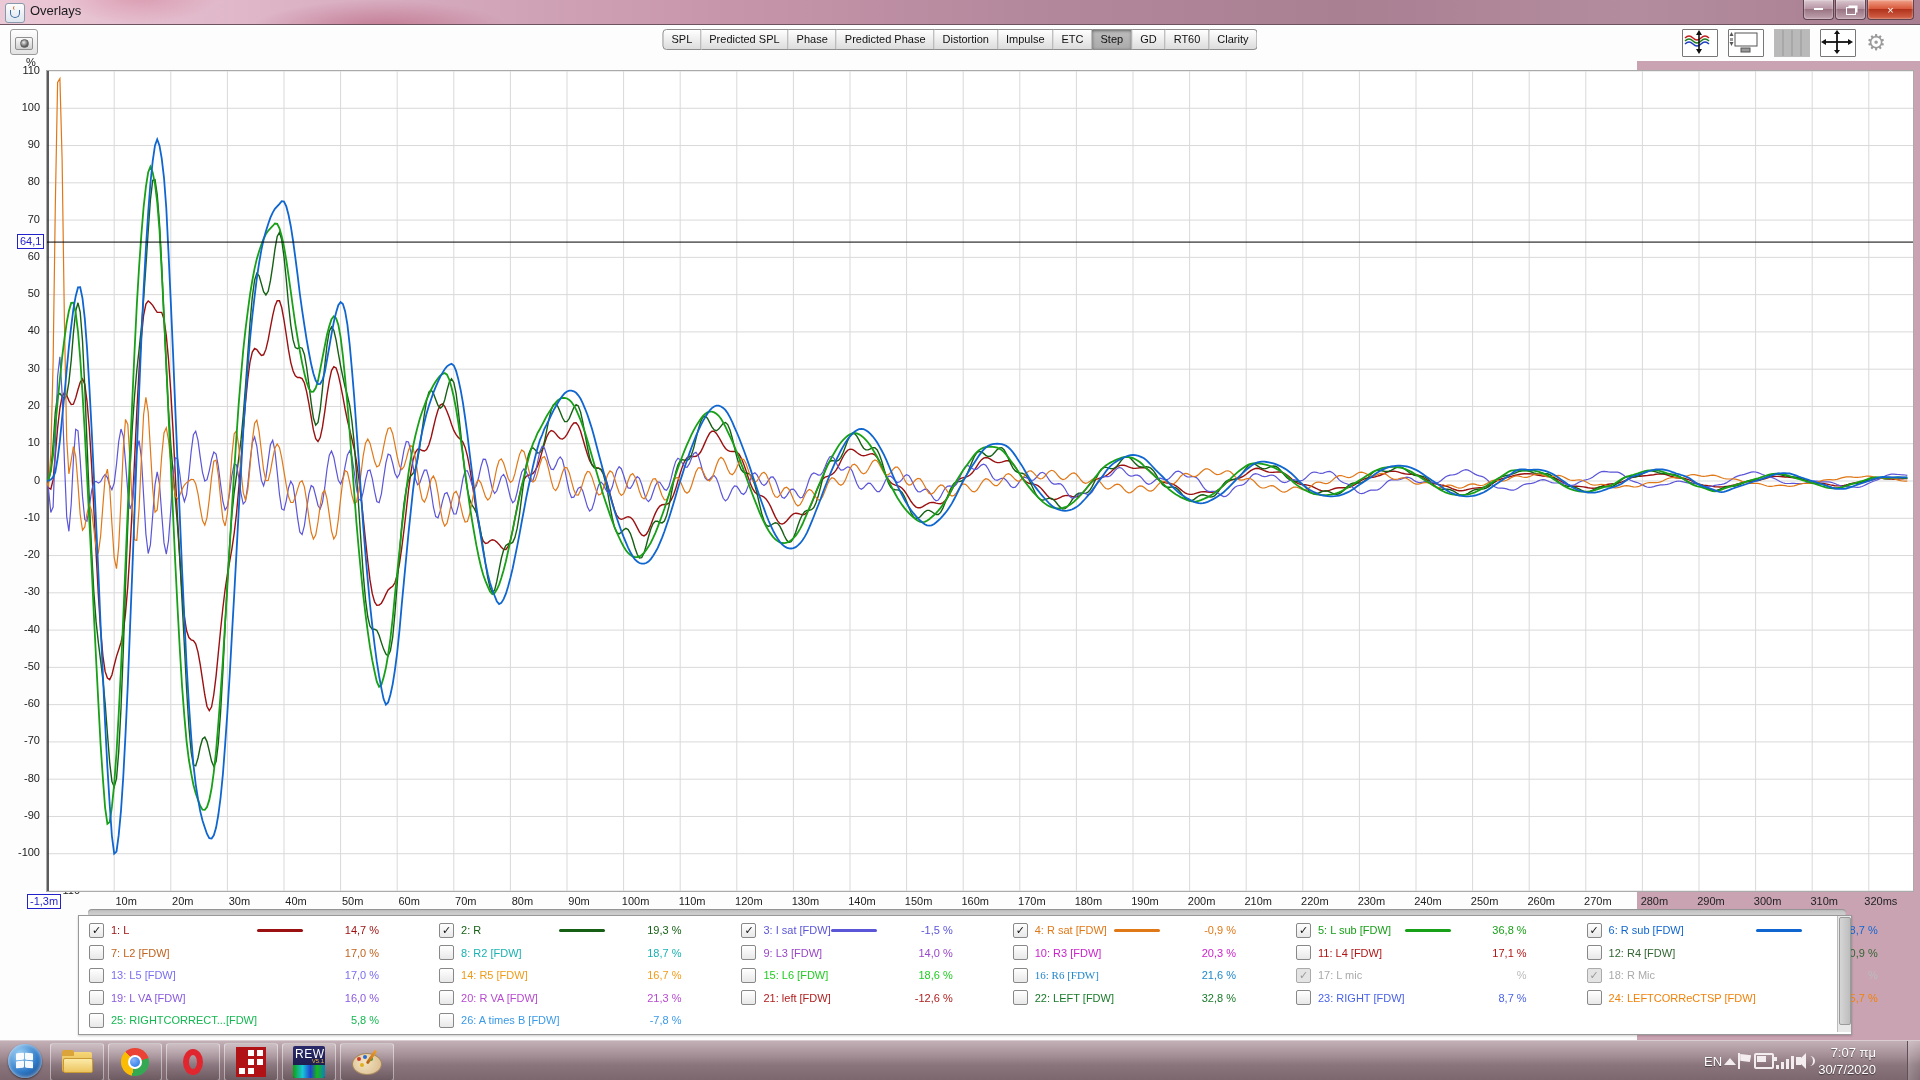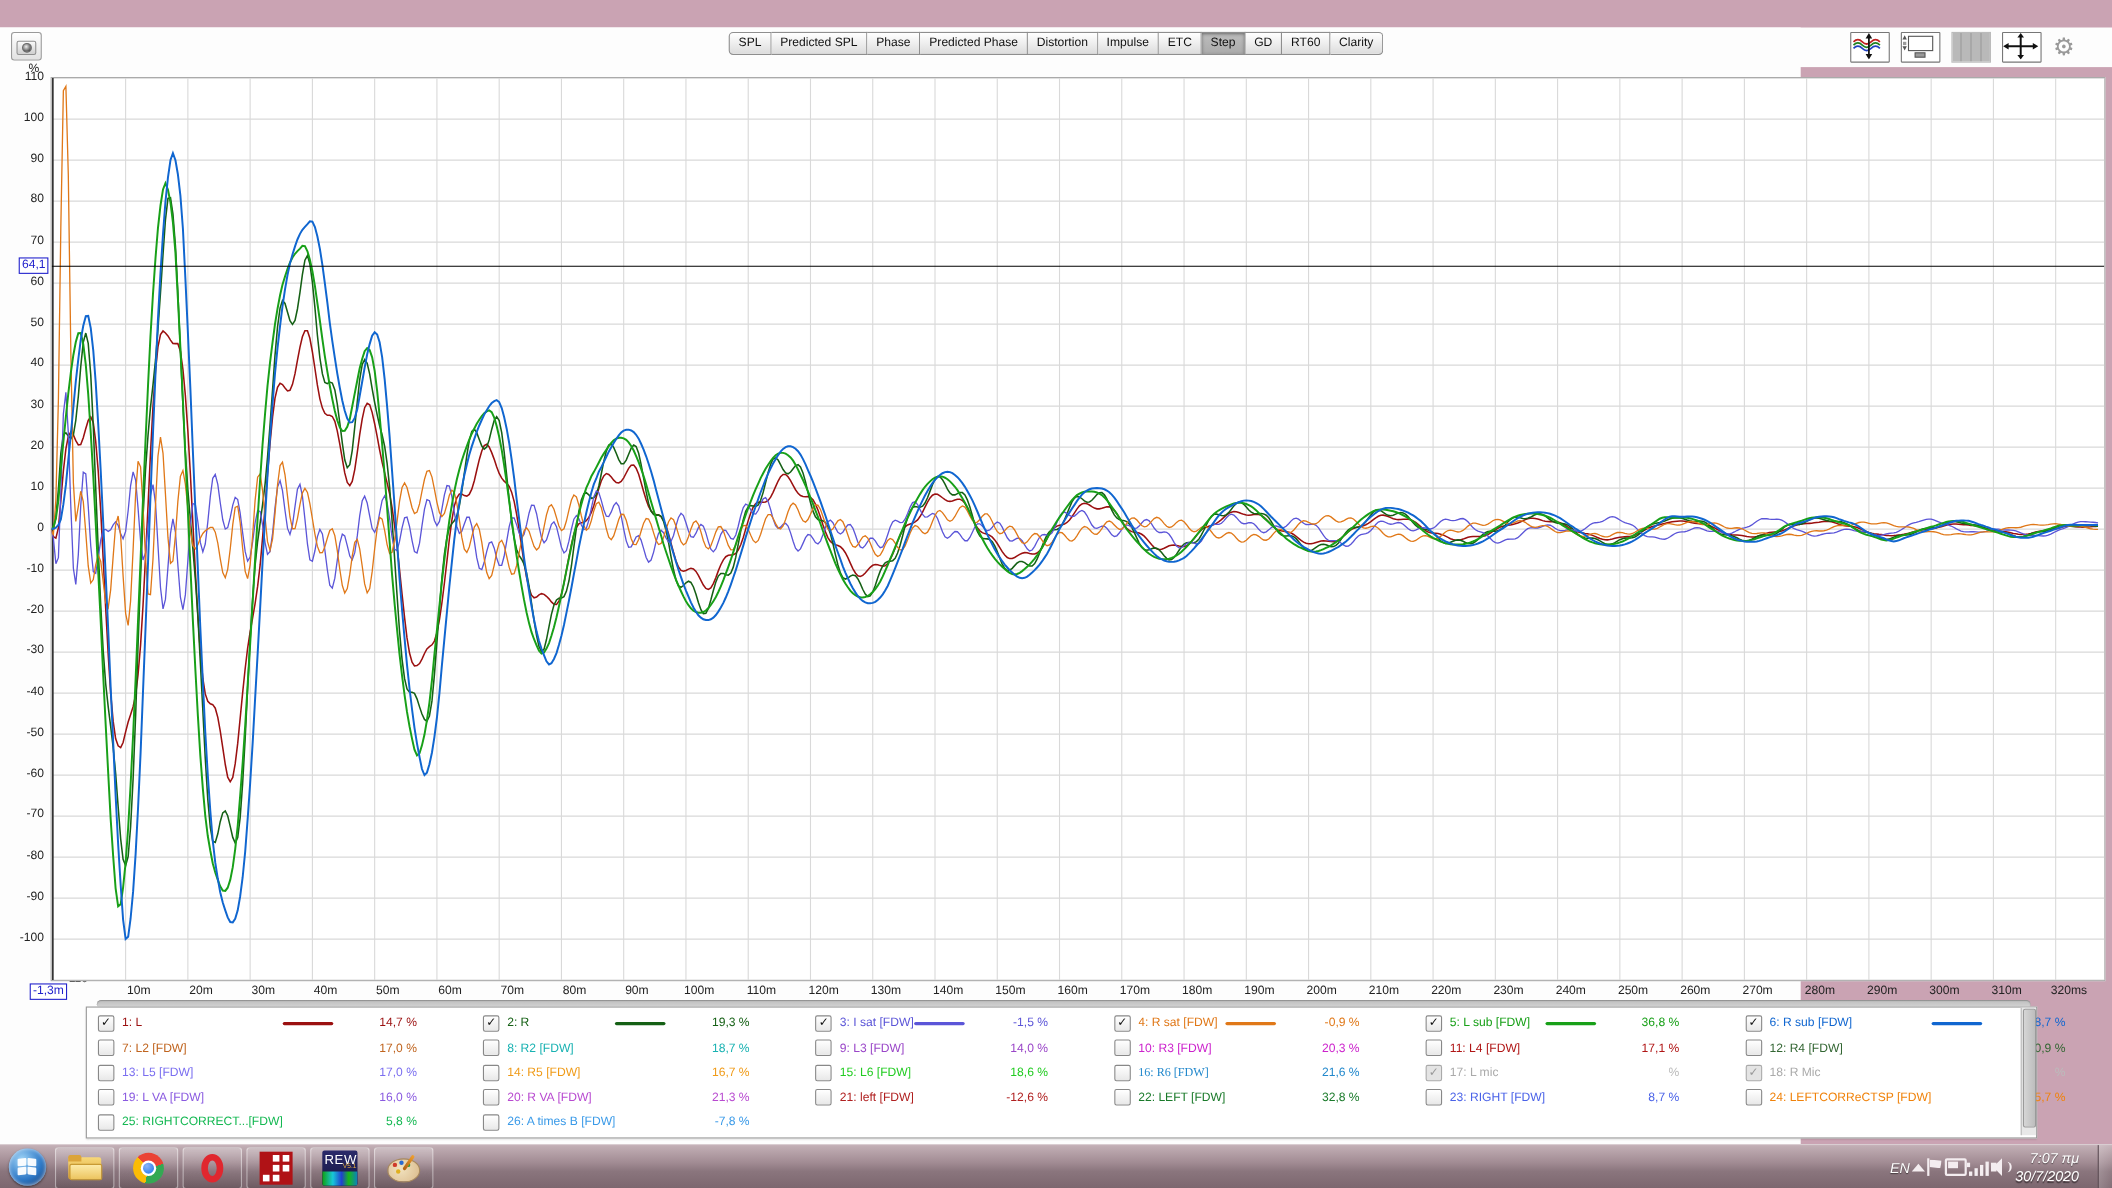--- a/index.html
+++ b/index.html
@@ -104,21 +104,21 @@
   .rew .v{position:absolute;right:1px;top:12px;color:#e8b040;font-size:6px;}
   .rew .spec{position:absolute;left:0;bottom:0;width:32px;height:13px;
     background:linear-gradient(90deg,#10a010,#18c8d8 30%,#2040d0 55%,#18b818 75%,#0c80c0);}
   
   .paint{position:relative;width:30px;height:26px;}
   .paint .pal{position:absolute;left:0;top:4px;width:28px;height:20px;background:radial-gradient(circle at 40% 40%,#f2e3c0,#d9b98a);border-radius:50%;border:1px solid #a8895e;}
   .paint .d1,.paint .d2,.paint .d3,.paint .d4{position:absolute;width:4px;height:4px;border-radius:50%;}
   .d1{left:5px;top:8px;background:#d03a2a;}.d2{left:11px;top:6px;background:#2a6ad0;}.d3{left:17px;top:8px;background:#2aa03a;}.d4{left:8px;top:14px;background:#e0b020;}
   .paint .brush{position:absolute;left:18px;top:0px;width:3px;height:16px;background:linear-gradient(#f0a030,#b06010);transform:rotate(35deg);border-radius:2px;}
 
-  .tray{position:absolute;right:0;top:0;height:40px;display:flex;align-items:center;gap:2px;padding-right:2px;color:#fff;font-style:italic;}
+  .tray{position:absolute;right:0;top:0;height:40px;display:flex;align-items:center;gap:2px;padding-right:16px;color:#fff;}
   .tray-en{font-size:13px;color:#fff;text-shadow:0 1px 1px rgba(0,0,0,.5);}
   .tri-up{width:0;height:0;border-left:6px solid transparent;border-right:6px solid transparent;border-bottom:7px solid #f4edf0;}
   .flag{position:relative;width:14px;height:16px;}
   .flag .pole{position:absolute;left:0;top:0;width:2px;height:16px;background:#f4edf0;}
   .flag .cloth{position:absolute;left:2px;top:1px;width:11px;height:8px;background:#f4edf0;clip-path:polygon(0 0,100% 15%,88% 100%,0 85%);}
   .battery{position:relative;width:16px;height:12px;border:2px solid #f4edf0;border-radius:2px;}
   .battery i{position:absolute;right:-5px;top:2px;width:3px;height:4px;background:#f4edf0;}
   .battery b{position:absolute;left:1px;top:1px;width:9px;height:6px;background:#f4edf0;}
   .signal{display:flex;align-items:flex-end;gap:2px;height:16px;}
   .signal i{width:3px;background:#f4edf0;display:block;}
@@ -128,20 +128,38 @@
   .speaker .cone{position:absolute;left:2px;top:0;width:0;height:0;border-top:8px solid transparent;border-bottom:8px solid transparent;border-right:8px solid #f4edf0;}
   .speaker .w1{position:absolute;left:11px;top:3px;width:6px;height:10px;border:2px solid #f4edf0;border-left:none;border-top-right-radius:8px;border-bottom-right-radius:8px;border-top:none;border-bottom:none;border-right-width:2px;border-radius:0 10px 10px 0;}
   .clock{text-align:right;font-size:13px;color:#fff;line-height:17px;text-shadow:0 1px 1px rgba(0,0,0,.5);padding-right:28px;}
   .show-desktop{position:absolute;right:0;top:0;width:12px;height:40px;border-left:1px solid #5f4f56;background:linear-gradient(90deg,rgba(255,255,255,.2),rgba(255,255,255,.05));}
 </style>
 </head>
 <body>
 
 <div class="screen">
 
+  <div class="titlebar">
+    <div class="blob1"></div>
+    <div class="blob2"></div>
+    <div class="java-icon">
+      <div class="java-cup"></div>
+        <div class="java-steam"></div>
+    </div>
+    <div class="title-text">Overlays</div>
+    <div class="winbtns">
+      <div class="winbtn min">
+          <span class="min-glyph"></span>
+        </div>
+      <div class="winbtn restore">
+          <span class="restore-glyph"></span>
+        </div>
+      <div class="winbtn close">×</div>
+    </div>
+  </div>
 
   <div class="appwin">
 
     <div class="toolbar">
       <div class="capture-btn">
         <div class="cam-body"></div>
         <div class="cam-lens"></div>
       </div>
       <div class="tabs">
           <div class="tab">SPL</div>

